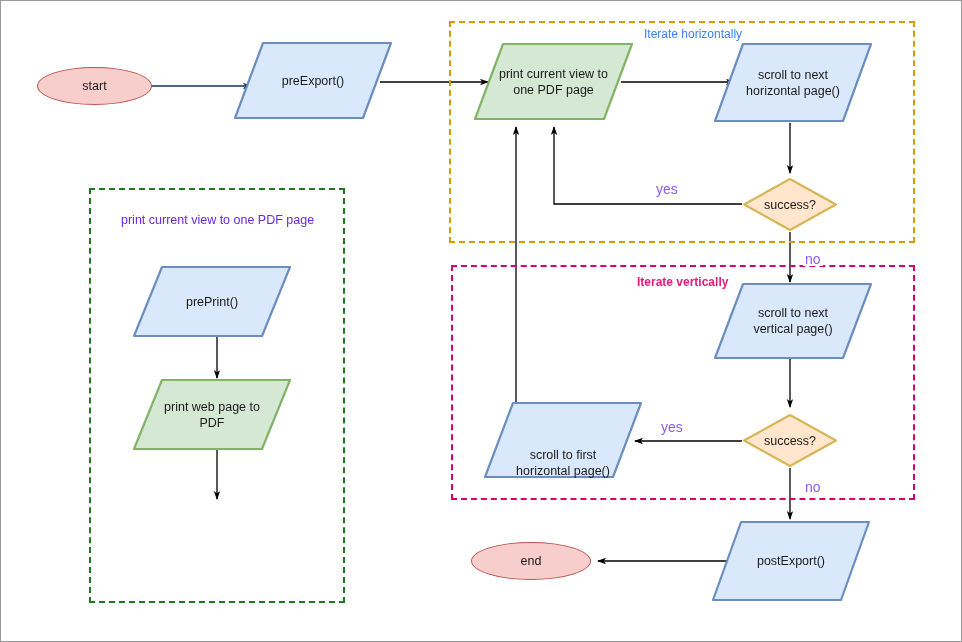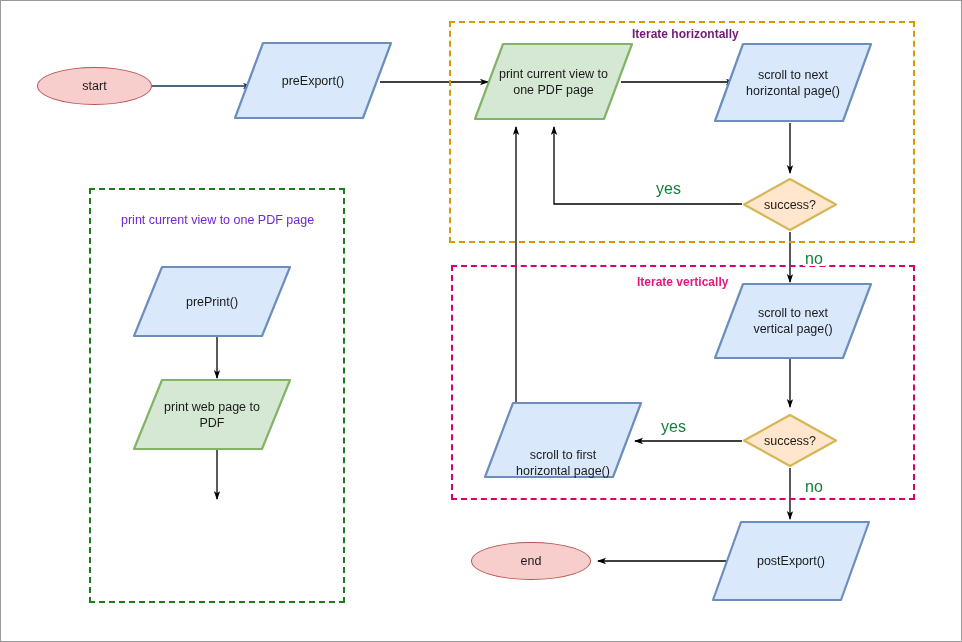--- a/index.html
+++ b/index.html
@@ -41,21 +41,21 @@
   }
   .grp-horiz {
     border: 2px dashed #d79b00;
   }
   .grp-vert {
     border: 2px dashed #d6006e;
   }
   .grp-sub {
     border: 2px dashed #1f7a1f;
   }
-  .lbl-horiz { color: #701a75; font-weight: bold; }
+  .lbl-horiz { color: #3b82f6; font-weight: normal; margin-left: 12px; }
   .lbl-vert  { color: #e6197b; font-weight: bold; }
   .lbl-sub   { color: #6d28d9; }
 
   
   .node {
     position: absolute;
     box-sizing: border-box;
     display: flex;
     align-items: center;
     justify-content: center;
@@ -88,23 +88,23 @@
   
   .diamond .shape {
     position: absolute;
     left: 0; top: 0;
     width: 100%;
     height: 100%;
     z-index: 1;
   }
   .edge-label {
     position: absolute;
-    font-size: 16px;
+    font-size: 14px;
     line-height: 14px;
-    color: #15803d;
+    color: #8b5cf6;
     white-space: nowrap;
     background: #ffffff;
     padding: 0 2px;
   }
   b { font-weight: normal; }
 </style>
 </head>
 <body>
 
 <div id="canvas">

